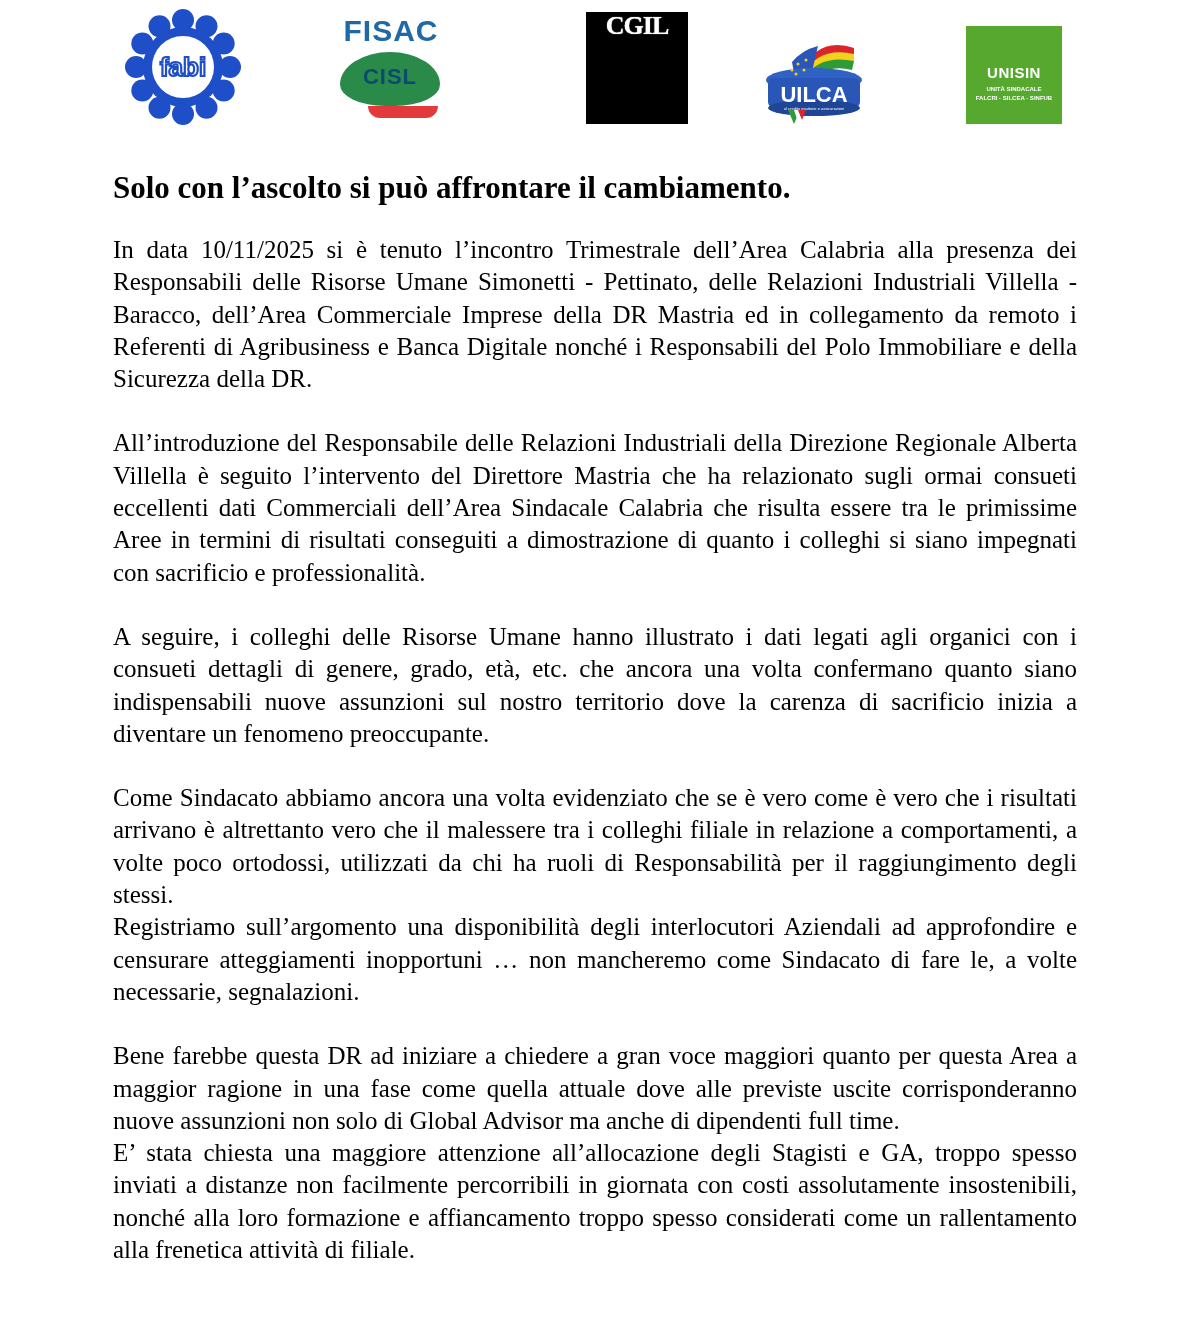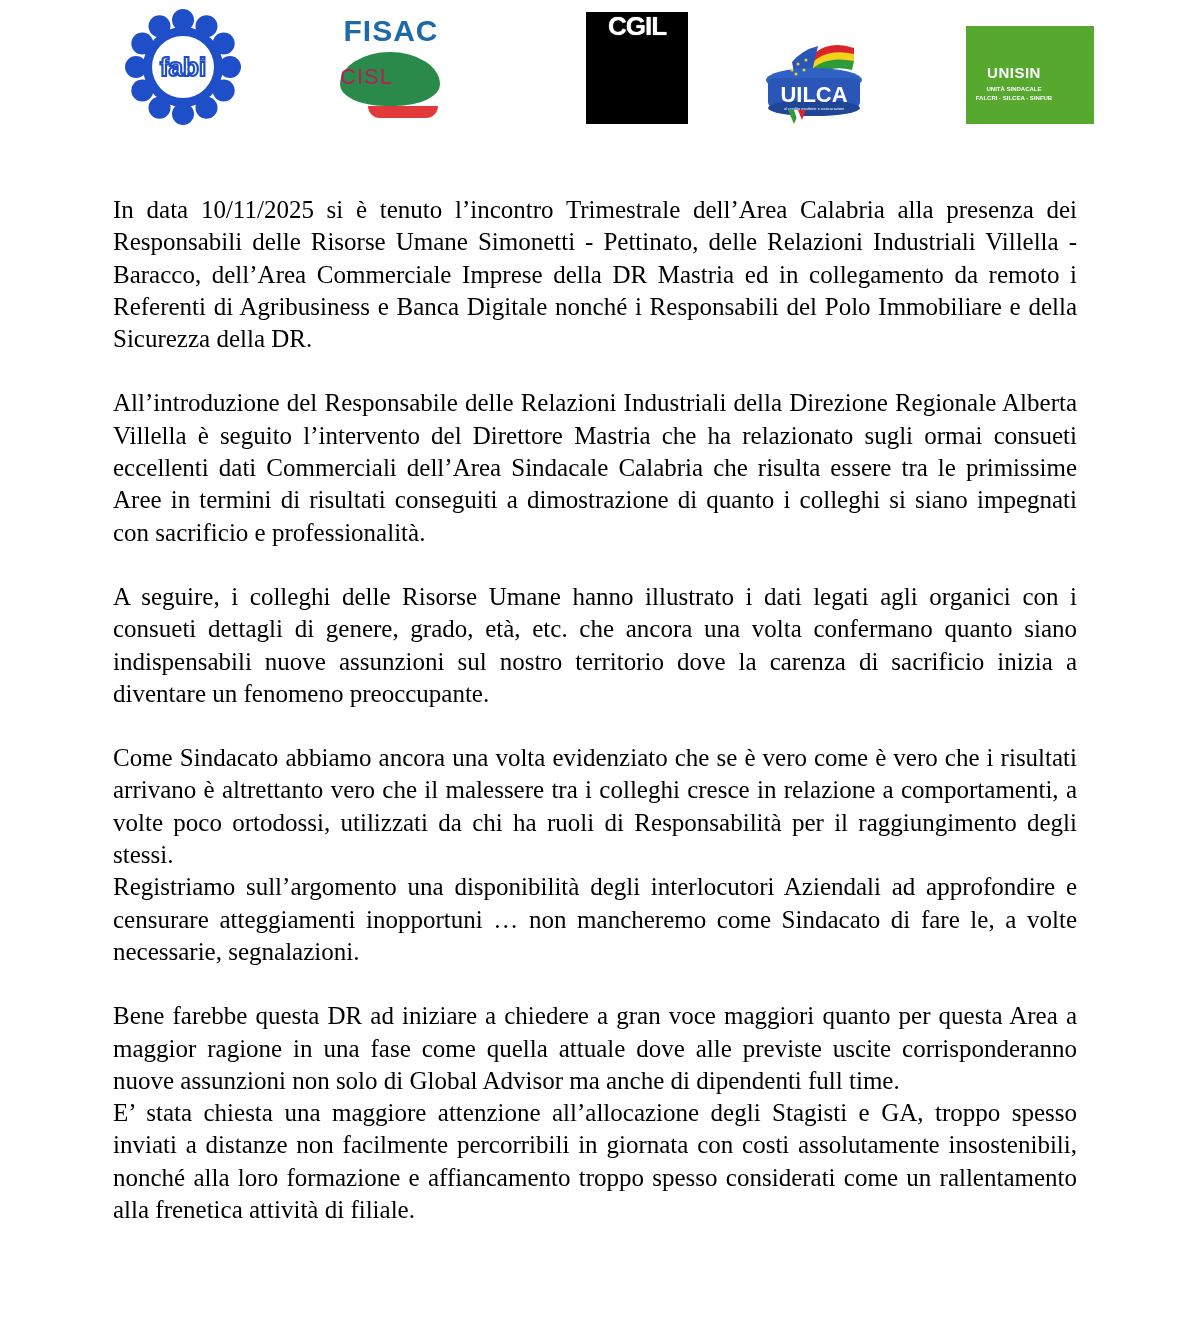--- a/index.html
+++ b/index.html
@@ -5,31 +5,31 @@
   html, body { margin: 0; padding: 0; background: #ffffff; }
   body { width: 1190px; height: 1333px; overflow: hidden; position: relative; font-family: "Liberation Serif", serif; color: #000; }
   .logos { position: absolute; top: 0; left: 0; width: 1190px; height: 140px; }
   .logo { position: absolute; }
   
   #fabi { left: 124px; top: 8px; width: 118px; height: 118px; }
   
   #first { left: 326px; top: 14px; width: 128px; height: 108px; }
   .first-text { position: absolute; left: 4px; top: 0; width: 122px; text-align: center; font-family: "Liberation Sans", sans-serif; font-weight: bold; font-size: 30px; color: #1f6aa6; letter-spacing: 1px; line-height: 34px; }
   .cisl-blob { position: absolute; left: 14px; top: 38px; width: 100px; height: 54px; background: #2a8a4a; border-radius: 50% 50% 45% 45% / 60% 60% 40% 40%; }
-  .cisl-text { position: absolute; left: 14px; top: 50px; width: 100px; font-family: "Liberation Sans", sans-serif; font-weight: normal; font-size: 22px; color: #be185d; letter-spacing: 1px; }
+  .cisl-text { position: absolute; left: 14px; top: 50px; width: 100px; text-align: center; font-family: "Liberation Sans", sans-serif; font-weight: bold; font-size: 22px; color: #0c4a6e; letter-spacing: 1px; }
   .cisl-swoosh { position: absolute; left: 42px; top: 92px; width: 70px; height: 12px; background: #e23a3a; border-radius: 0 0 40px 40px; }
   
   #cgil { left: 586px; top: 12px; width: 102px; height: 112px; background: #000; }
-  .cgil-top { position: absolute; left: 2px; top: 0; width: 98px; height: 28px; background: #000; color: #fff; font-family: Liberation Sans, sans-serif; font-weight: bold; font-size: 26px; text-align: center; line-height: 28px; letter-spacing: -1px; text-shadow: 0 0 1px #fff; }
+  .cgil-top { position: absolute; left: 2px; top: 0; width: 98px; height: 28px; background: #000; color: #fff; font-family: Liberation Serif, serif; font-weight: bold; font-size: 26px; text-align: center; line-height: 28px; letter-spacing: -1px; text-shadow: 0 0 1px #fff; }
   .cgil-red { position: absolute; left: 2px; top: 30px; width: 98px; height: 80px; background: #ff1a1a; }
   .fisac { position: absolute; left: 2px; bottom: 2px; width: 98px; text-align: center; font-family: "Liberation Sans", sans-serif; font-weight: bold; font-size: 22px; color: #000; line-height: 24px; }
   
   #uilca { left: 762px; top: 34px; width: 104px; height: 90px; text-align: center; }
   
-  #unisin { left: 966px; top: 26px; width: 96px; height: 98px; background: #56a82e; color: #fff; font-family: "Liberation Sans", sans-serif; text-align: center; padding-left: 32px; }
+  #unisin { left: 966px; top: 26px; width: 96px; height: 98px; background: #56a82e; color: #fff; font-family: "Liberation Sans", sans-serif; text-align: center; }
   .unisin-title { position: absolute; left: 0; top: 38px; width: 96px; font-weight: bold; font-size: 15px; letter-spacing: 0.5px; }
   .unisin-sub1 { position: absolute; left: 0; top: 60px; width: 96px; font-size: 6px; font-weight: bold; }
   .unisin-sub2 { position: absolute; left: 0; top: 69px; width: 96px; font-size: 6px; font-weight: bold; }
 
   .content { position: absolute; left: 113px; top: 168px; width: 964px; }
   h1 { margin: 0; font-family: "Liberation Serif", serif; font-weight: bold; font-size: 31px; line-height: 40px; height: 40px; }
   p { margin: 0; font-size: 25px; line-height: 32.3px; text-align: justify; }
   b { font-weight: normal; }
   .p1 { margin-top: 26px; }
   .gap { height: 32px; }
@@ -97,38 +97,39 @@
   </div>
 
   <div class="logo" id="unisin">
     <div class="unisin-title">UNISIN</div>
     <div class="unisin-sub1">UNITÀ SINDACALE</div>
     <div class="unisin-sub2">FALCRI · SILCEA · SINFUB</div>
   </div>
 </div>
 
 <div class="content">
+  <h1>Solo con l’ascolto si può affrontare il cambiamento.</h1>
 
   <p class="p1">
     <span>In data 10/11/2025 si è tenuto l’incontro Trimestrale dell’Area Calabria alla presenza dei Responsabili delle Risorse Umane </span><b>Simonetti - Pettinato,</b><span> delle Relazioni Industriali </span><b>Villella - Baracco,</b><span> dell’Area Commerciale Imprese della DR </span><b>Mastria</b><span> ed in collegamento da remoto i </span><b>Referenti</b><span> di Agribusiness e Banca Digitale nonché i Responsabili del Polo Immobiliare e della Sicurezza della DR.</span>
   </p>
   <div class="gap"></div>
 
   <p>
     <span>All’introduzione del Responsabile delle Relazioni Industriali della Direzione Regionale </span><b>Alberta Villella</b><span> è seguito l’intervento del Direttore </span><b>Mastria</b><span> che ha relazionato sugli ormai consueti </span><b>eccellenti</b><span> dati Commerciali dell’Area Sindacale Calabria che risulta essere tra le primissime Aree in termini di risultati conseguiti </span><b>a dimostrazione di quanto i colleghi si siano impegnati con sacrificio e professionalità.</b>
   </p>
   <div class="gap"></div>
 
   <p>
     <span>A seguire, i colleghi delle Risorse Umane hanno illustrato i dati legati agli organici con i consueti dettagli di genere, grado, età, etc. che ancora una volta confermano quanto siano indispensabili nuove assunzioni sul nostro territorio dove la </span><b>carenza di sacrificio</b><span> inizia a diventare un fenomeno preoccupante.</span>
   </p>
   <div class="gap"></div>
 
   <p>
-    <span>Come Sindacato abbiamo ancora una volta evidenziato che se è vero come è vero che i risultati arrivano è altrettanto vero che il malessere tra i colleghi cresce in relazione a comportamenti, a volte poco ortodossi, utilizzati da chi ha ruoli di Responsabilità per il raggiungimento degli stessi.</span>
+    <span>Come Sindacato abbiamo ancora una volta evidenziato che se è vero come è vero che i risultati arrivano è altrettanto vero che il malessere tra i colleghi filiale in relazione a comportamenti, a volte poco ortodossi, utilizzati da chi ha ruoli di Responsabilità per il raggiungimento degli stessi.</span>
   </p>
   <p>
     <span>Registriamo sull’argomento una disponibilità degli interlocutori Aziendali ad approfondire e censurare atteggiamenti inopportuni … non mancheremo come Sindacato di fare le, a volte necessarie, segnalazioni.</span>
   </p>
   <div class="gap"></div>
 
   <p>
     <span>Bene farebbe questa DR ad iniziare a chiedere a gran voce maggiori </span><b>quanto</b><span> per questa </span><b>Area</b><span> a maggior ragione in una fase come quella attuale dove alle previste uscite corrisponderanno nuove assunzioni non solo di Global Advisor ma anche di dipendenti full time.</span>
   </p>
   <p>

